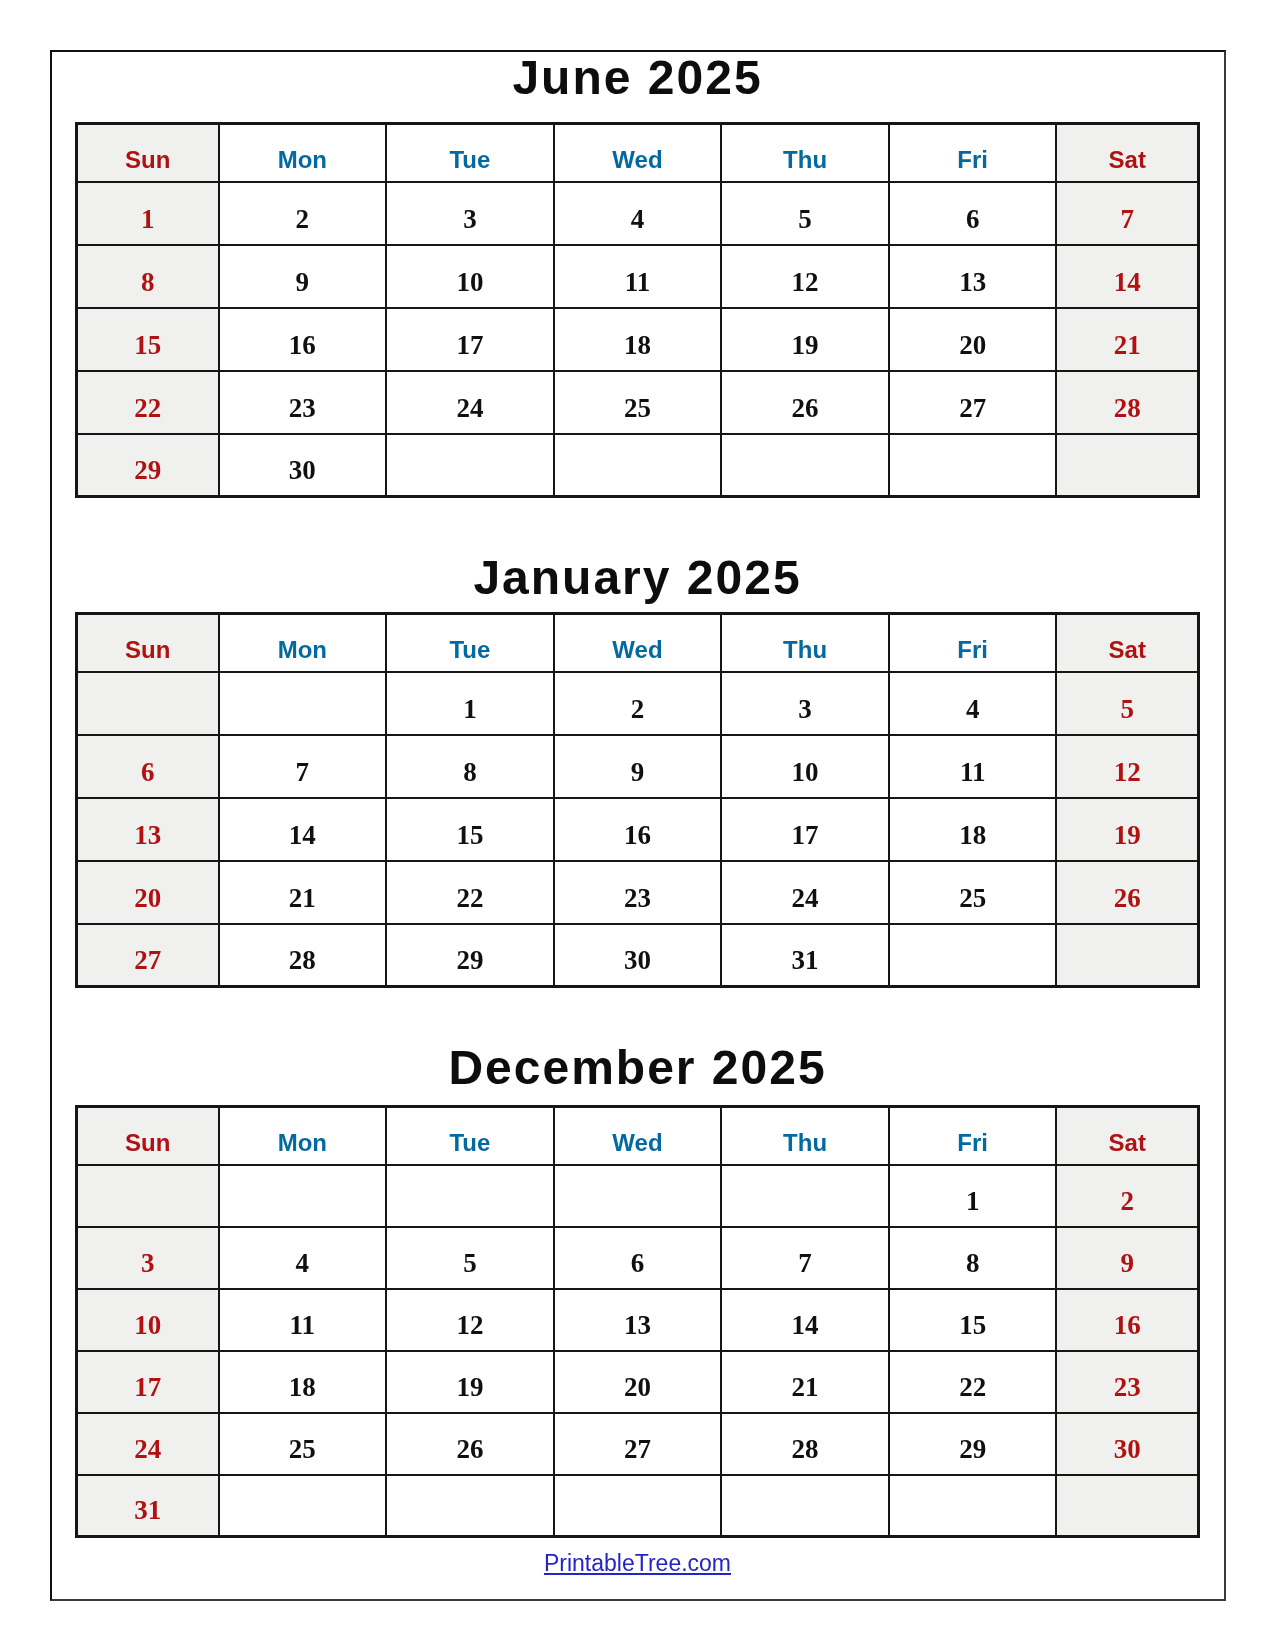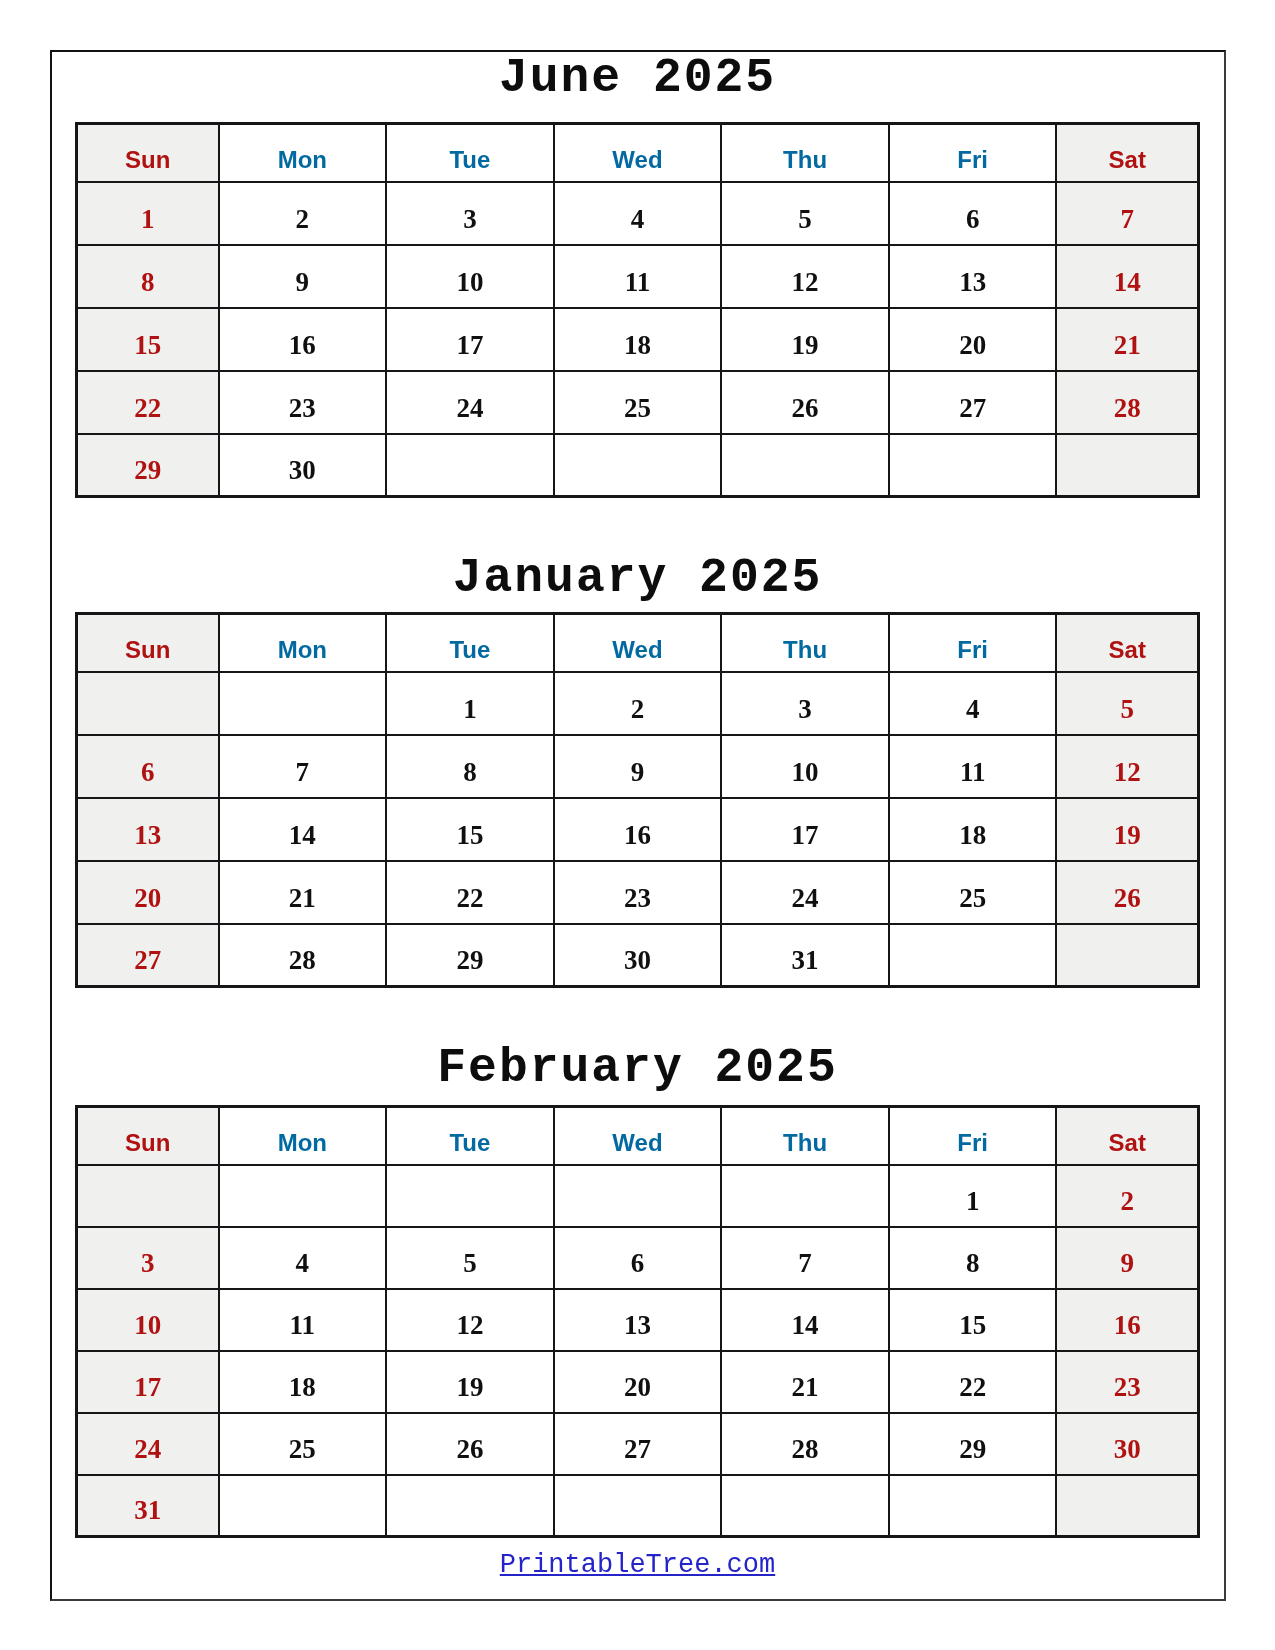--- a/index.html
+++ b/index.html
@@ -17,21 +17,21 @@
     width:1172px; height:1547px;
     border:2px solid #3a3a3a;
     border-top-color:#111;
     border-left-color:#111;
   }
   .month-title{
     position:absolute;
     left:0; width:100%;
     margin:0;
     text-align:center;
-    font-family:Liberation Mono, monospace;
+    font-family:Liberation Sans, sans-serif;
     font-weight:900;
     font-size:48px;
     line-height:56px;
     letter-spacing:2px;
     color:var(--ink,#0d0d0d);
   }
   #june-title{top:50px;}
   #july-title{top:550px;}
   #august-title{top:1040px;}
 
@@ -82,22 +82,22 @@
     background:var(--wkndbg,#F0F0EF);
     color:var(--red,#B01212);
   }
   .footer{
     position:absolute;
     top:1550px;
     left:0; width:100%;
     text-align:center;
   }
   .footer a{
-    font-family:Liberation Mono, monospace;
-    font-size:27px;
+    font-family:Liberation Sans, sans-serif;
+    font-size:23px;
     color:var(--link,#2424C8);
     text-decoration:underline;
   }
 </style>
 </head>
 <body>
 
 <div class="page">
   <div class="frame"></div>
 
@@ -236,21 +236,21 @@
           <td>28</td>
           <td>29</td>
           <td>30</td>
           <td>31</td>
           <td></td>
           <td class="wknd"></td>
         </tr>
       </tbody>
   </table>
 
-  <h1 class="month-title" id="august-title">February 2025</h1>
+  <h1 class="month-title" id="august-title">December 2025</h1>
   <table class="cal-table" id="august-table">
     <colgroup>
       <col class="c-wknd">
         <col class="c-mid">
         <col class="c-mid">
         <col class="c-mid">
       <col class="c-mid">
         <col class="c-mid">
         <col class="c-wknd">
     </colgroup>

